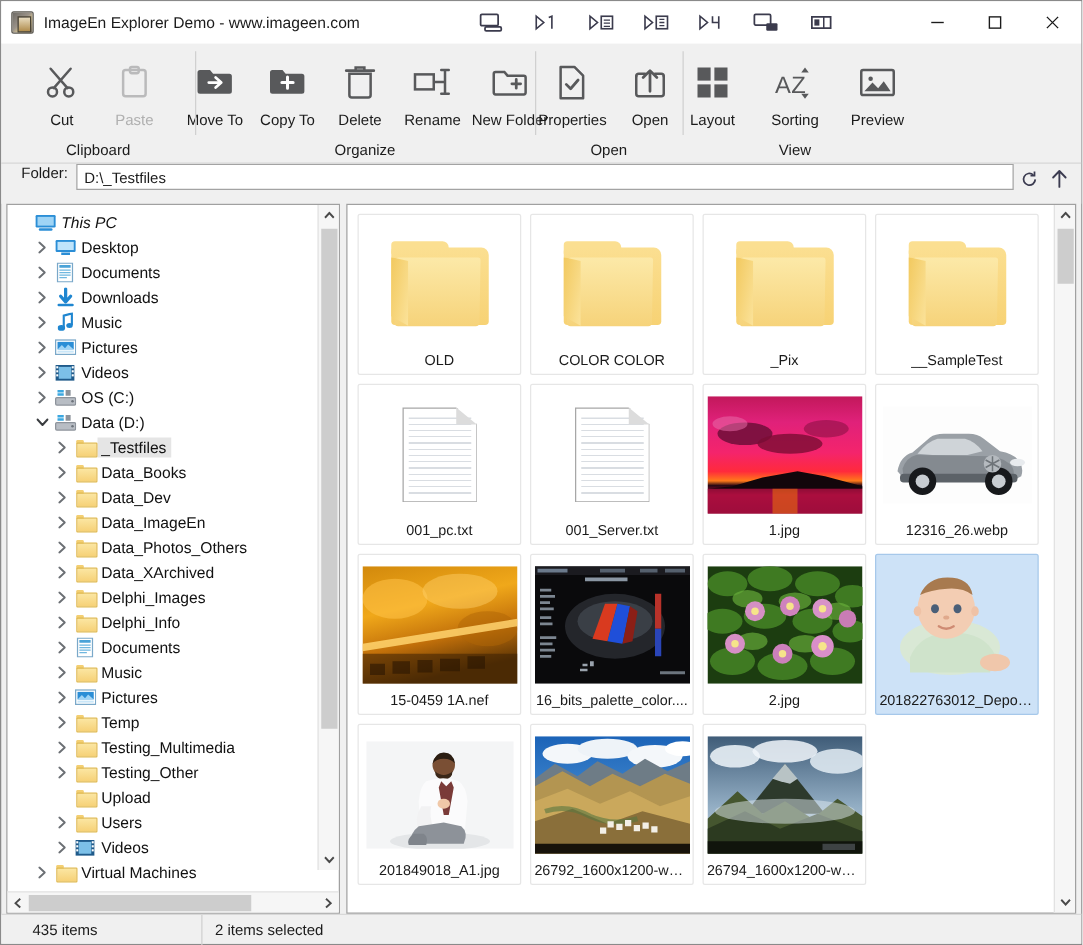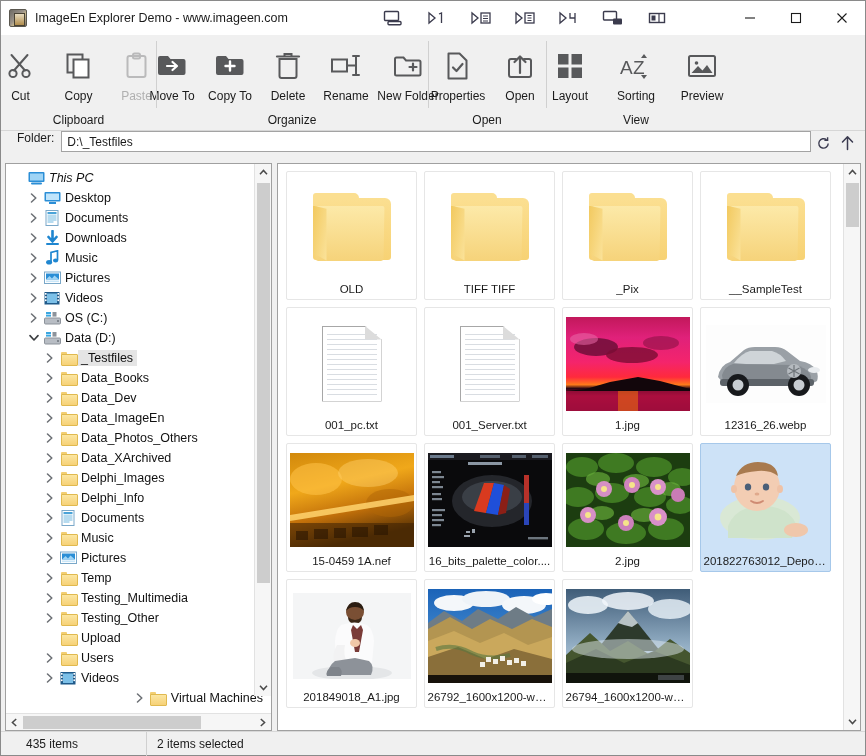--- a/index.html
+++ b/index.html
@@ -213,21 +213,21 @@
   }
 
   .photo { border: 0; display:block; }
 
   
   .statusbar {
     flex: 0 0 24px; height: 24px; background: #f0f0f0; border-top: 1px solid #d8d8d8;
     display: flex; align-items: center; font-size: 12px; color: #1b1b1b;
   }
   .st-cell { padding: 0 10px; height: 24px; display: flex; align-items: center; }
-  .st-cell.first { width: 146px; border-right: 1px solid #d0d0d0; padding-left: 25px; }
+  .st-cell.first { width: 161px; border-right: 1px solid #d0d0d0; padding-left: 25px; }
 </style>
 </head>
 <body>
 
 <div id="app">
 
   <div class="titlebar">
     <div class="title-icon"></div>
     <div class="title-text">ImageEn Explorer Demo - www.imageen.com</div>
 
@@ -304,29 +304,20 @@
       <div class="rbtns">
         <div class="rbtn">
           <span class="ico">
             <svg width="30" height="30" viewBox="0 0 30 30">
                 <circle cx="7" cy="22.5" r="3.6" fill="none" stroke="#58595b" stroke-width="2"></circle>
                 <circle cx="20" cy="22.5" r="3.6" fill="none" stroke="#58595b" stroke-width="2"></circle>
                 <path d="M5.5 4 L19 19.5 M21.5 4 L8 19.5" stroke="#58595b" stroke-width="2" fill="none" stroke-linecap="round"></path>
               </svg>
           </span>
           <span class="lbl">Cut</span>
-        </div>
-        <div class="rbtn">
-          <span class="ico">
-            <svg width="30" height="30" viewBox="0 0 30 30">
-                <rect x="3.5" y="3.5" width="15" height="18" fill="none" stroke="#58595b" stroke-width="2"></rect>
-                <rect x="9.5" y="8.5" width="15" height="18" fill="#fff" stroke="#58595b" stroke-width="2"></rect>
-              </svg>
-          </span>
-          <span class="lbl">Copy</span>
         </div>
         <div class="rbtn disabled">
           <span class="ico">
             <svg width="30" height="30" viewBox="0 0 30 30">
                 <rect x="5.5" y="5" width="18" height="21" rx="2" fill="none" stroke="#58595b" stroke-width="2"></rect>
                 <rect x="11" y="2.5" width="7" height="5" rx="1.5" fill="none" stroke="#58595b" stroke-width="2"></rect>
               </svg>
           </span>
           <span class="lbl">Paste</span>
         </div>
@@ -808,21 +799,21 @@
                   <rect x="1" y="2" width="1.6" height="1.7" fill="#fff"></rect>
                   <rect x="1" y="5.2" width="1.6" height="1.7" fill="#fff"></rect>
                   <rect x="1" y="8.4" width="1.6" height="1.7" fill="#fff"></rect>
                   <rect x="13.4" y="2" width="1.6" height="1.7" fill="#fff"></rect>
                   <rect x="13.4" y="5.2" width="1.6" height="1.7" fill="#fff"></rect>
                   <rect x="13.4" y="8.4" width="1.6" height="1.7" fill="#fff"></rect>
                 </svg>
               </span>
               <span class="tlbl">Videos</span>
             </div>
-            <div class="tnode" style="padding-left: 36px; justify-content: flex-end;">
+            <div class="tnode" style="padding-left: 20px;">
               <span class="exp">
                 <svg width="8" height="10" viewBox="0 0 8 10">
                   <path d="M1.5 1 L5.8 5 L1.5 9" fill="none" stroke="#6b6f74" stroke-width="1.5" stroke-linecap="round" stroke-linejoin="round"></path>
                 </svg>
               </span>
               <span class="tico">
                 <span class="folder-ico"></span>
               </span>
               <span class="tlbl">Virtual Machines</span>
             </div>
@@ -875,21 +866,21 @@
           </div>
           <div class="cell">
             <div class="thumb">
               <div class="bigfolder">
                 <div class="tab"></div>
                 <div class="back"></div>
                 <div class="front"></div>
                 <div class="flap"></div>
               </div>
             </div>
-            <div class="cap">TIFF TIFF</div>
+            <div class="cap">COLOR COLOR</div>
           </div>
           <div class="cell">
             <div class="thumb">
               <div class="bigfolder">
                 <div class="tab"></div>
                 <div class="back"></div>
                 <div class="front"></div>
                 <div class="flap"></div>
               </div>
             </div>

